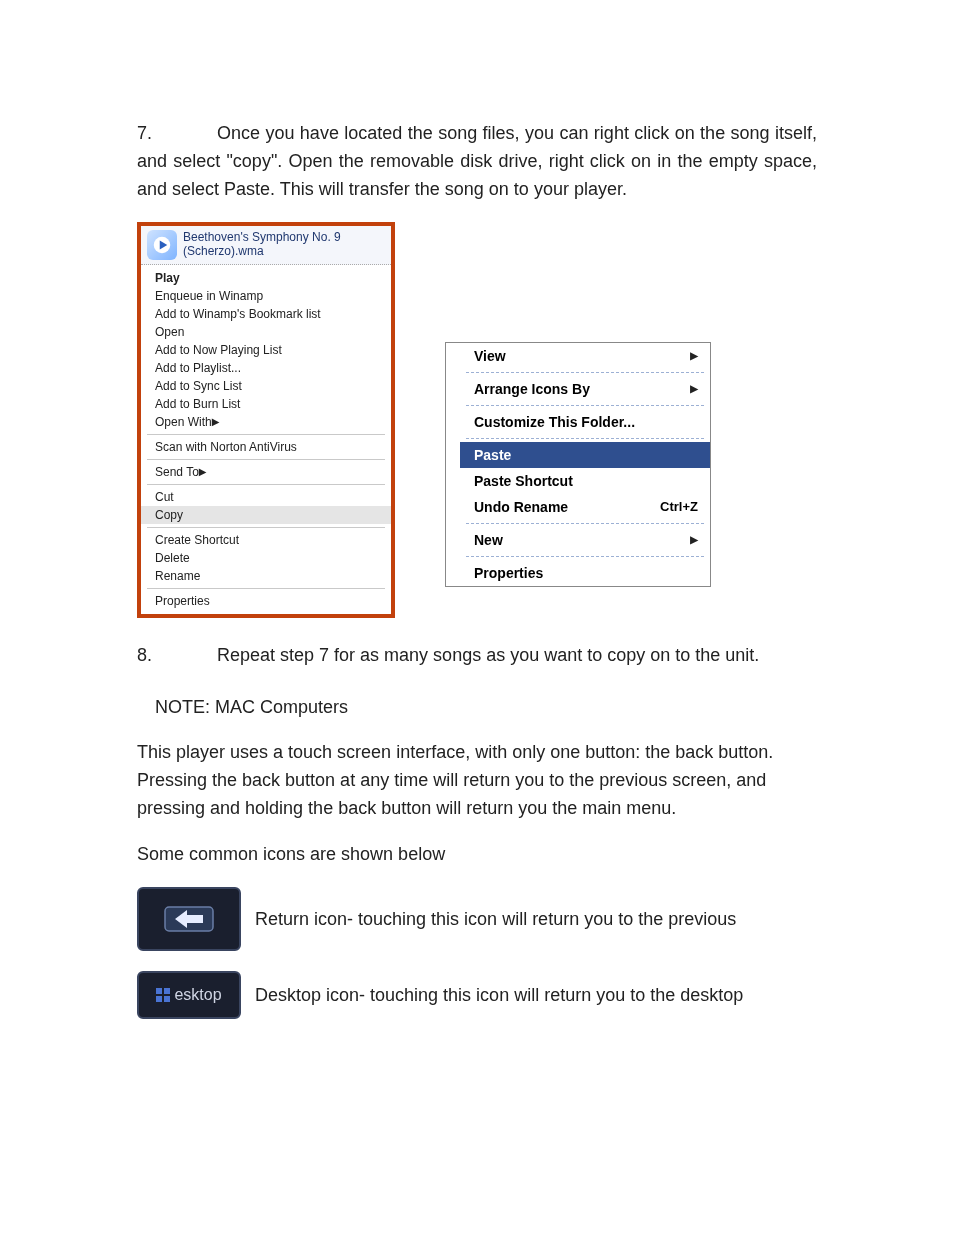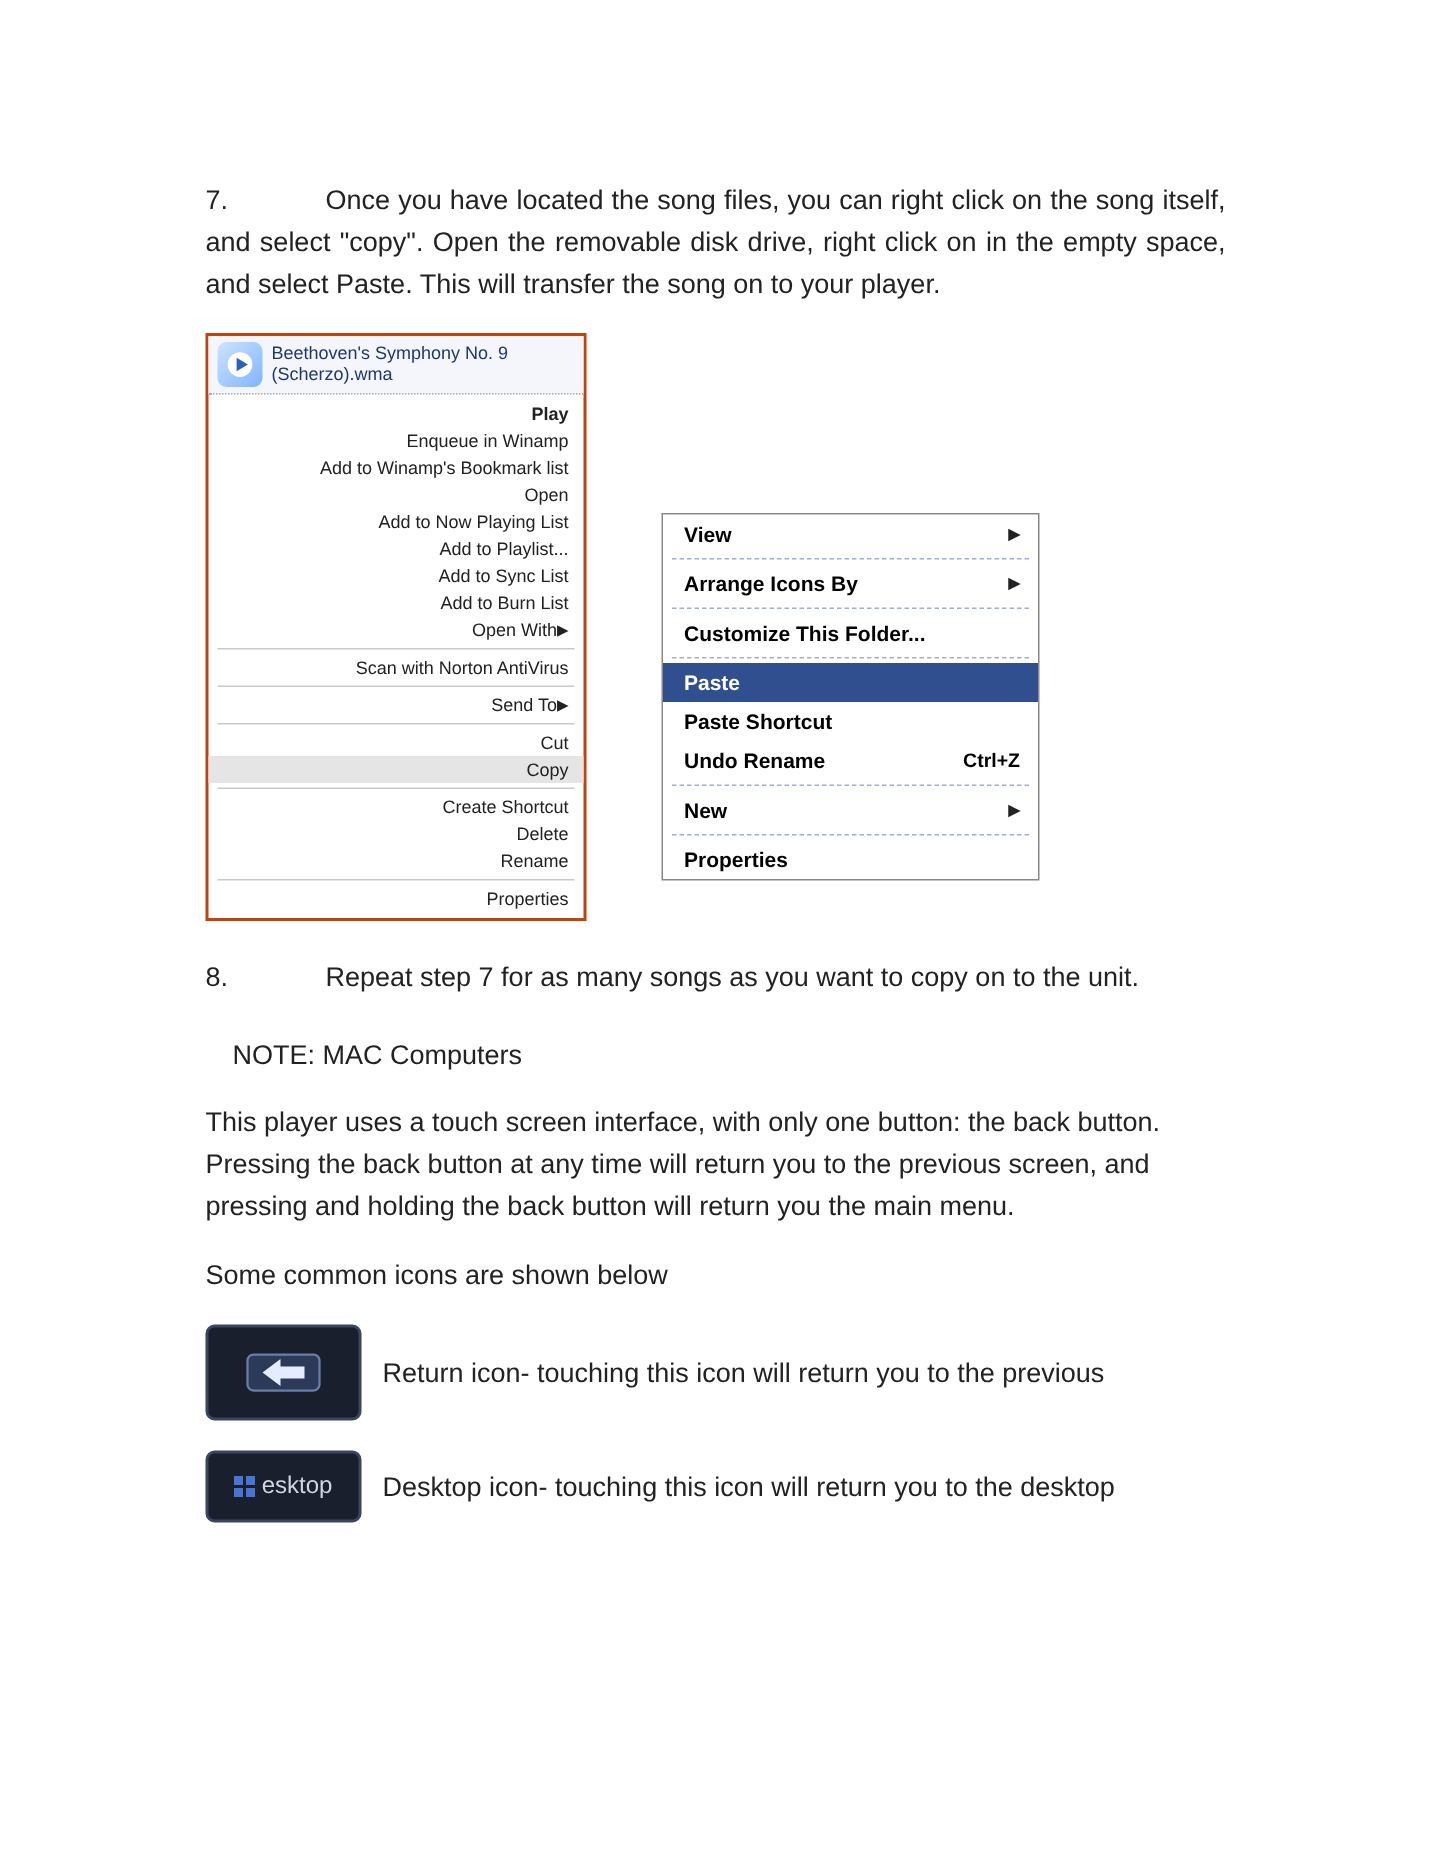--- a/index.html
+++ b/index.html
@@ -3,33 +3,33 @@
 <meta charset="utf-8">
 <style>
   html,body{margin:0;padding:0;background:#fff;font-family:Arial,Helvetica,sans-serif;color:#222;}
   .page{width:954px;min-height:1235px;margin:0 auto;position:relative;box-sizing:border-box;padding:120px 137px 80px 137px;}
   .para{font-size:18px;line-height:1.55;text-align:justify;margin:0 0 18px 0;}
   .step{display:flex;}
   .step-num{width:80px;flex:none;}
   .step-text{flex:1;}
   .screens{display:flex;align-items:flex-start;gap:50px;margin:6px 0 24px 0;}
   
-  .left-menu{width:250px;border:2px solid #c2410c;background:#fff;font-family:Tahoma,Arial,sans-serif;font-size:12px;color:#222;}
+  .left-menu{width:250px;border:4px solid #c2410c;background:#fff;font-family:Tahoma,Arial,sans-serif;font-size:12px;color:#222;}
   .file-row{display:flex;align-items:center;gap:6px;padding:4px 6px;border-bottom:1px dotted #aaa;background:#f4f6fb;}
   .wmp-icon{width:30px;height:30px;border-radius:6px;background:linear-gradient(135deg,#cfe3ff,#7fb4ff);display:flex;align-items:center;justify-content:center;}
   .wmp-icon svg{display:block;}
   .file-name{color:#20386f;font-size:12px;line-height:1.15;}
   .menu-section{padding:4px 0;}
-  .menu-item{display:flex;align-items:center;justify-content:flex-end;padding:2px 10px 2px 14px;cursor:default;}
+  .menu-item{display:flex;align-items:center;justify-content:flex-start;padding:2px 10px 2px 14px;cursor:default;}
   .menu-item.bold{font-weight:bold;}
   .menu-item.sel{background:#e5e5e5;}
   .sep{height:0;border-top:1px solid #c9c9c9;margin:3px 6px;}
   .arrow{font-size:10px;color:#222;}
   
-  .right-menu{width:250px;border:1px solid #888;background:#fff;font-family:Tahoma,Arial,sans-serif;font-size:14px;color:#000;margin-top:120px;}
+  .right-menu{width:250px;border:1px solid #888;background:#fff;font-family:Tahoma,Arial,sans-serif;font-size:14px;color:#000;margin-top:120px;padding-left:14px;}
   .rmenu-item{display:flex;align-items:center;justify-content:space-between;padding:5px 12px 5px 14px;cursor:default;}
   .rmenu-item.bold{font-weight:bold;}
   .rmenu-item.sel{background:#2f4f8f;color:#fff;font-weight:bold;}
   .rsep{height:0;border-top:1px dashed #9cb0d4;margin:3px 6px;}
   .shortcut{font-size:13px;color:#000;}
   
   h2{font-size:20px;font-weight:bold;margin:48px 0 16px 0;}
   
   .icon-row{display:flex;align-items:center;gap:14px;margin:12px 0 20px 0;}
   .return-icon{width:100px;height:60px;background:#1a1f2e;border:2px solid #3a4560;border-radius:6px;display:flex;align-items:center;justify-content:center;}

